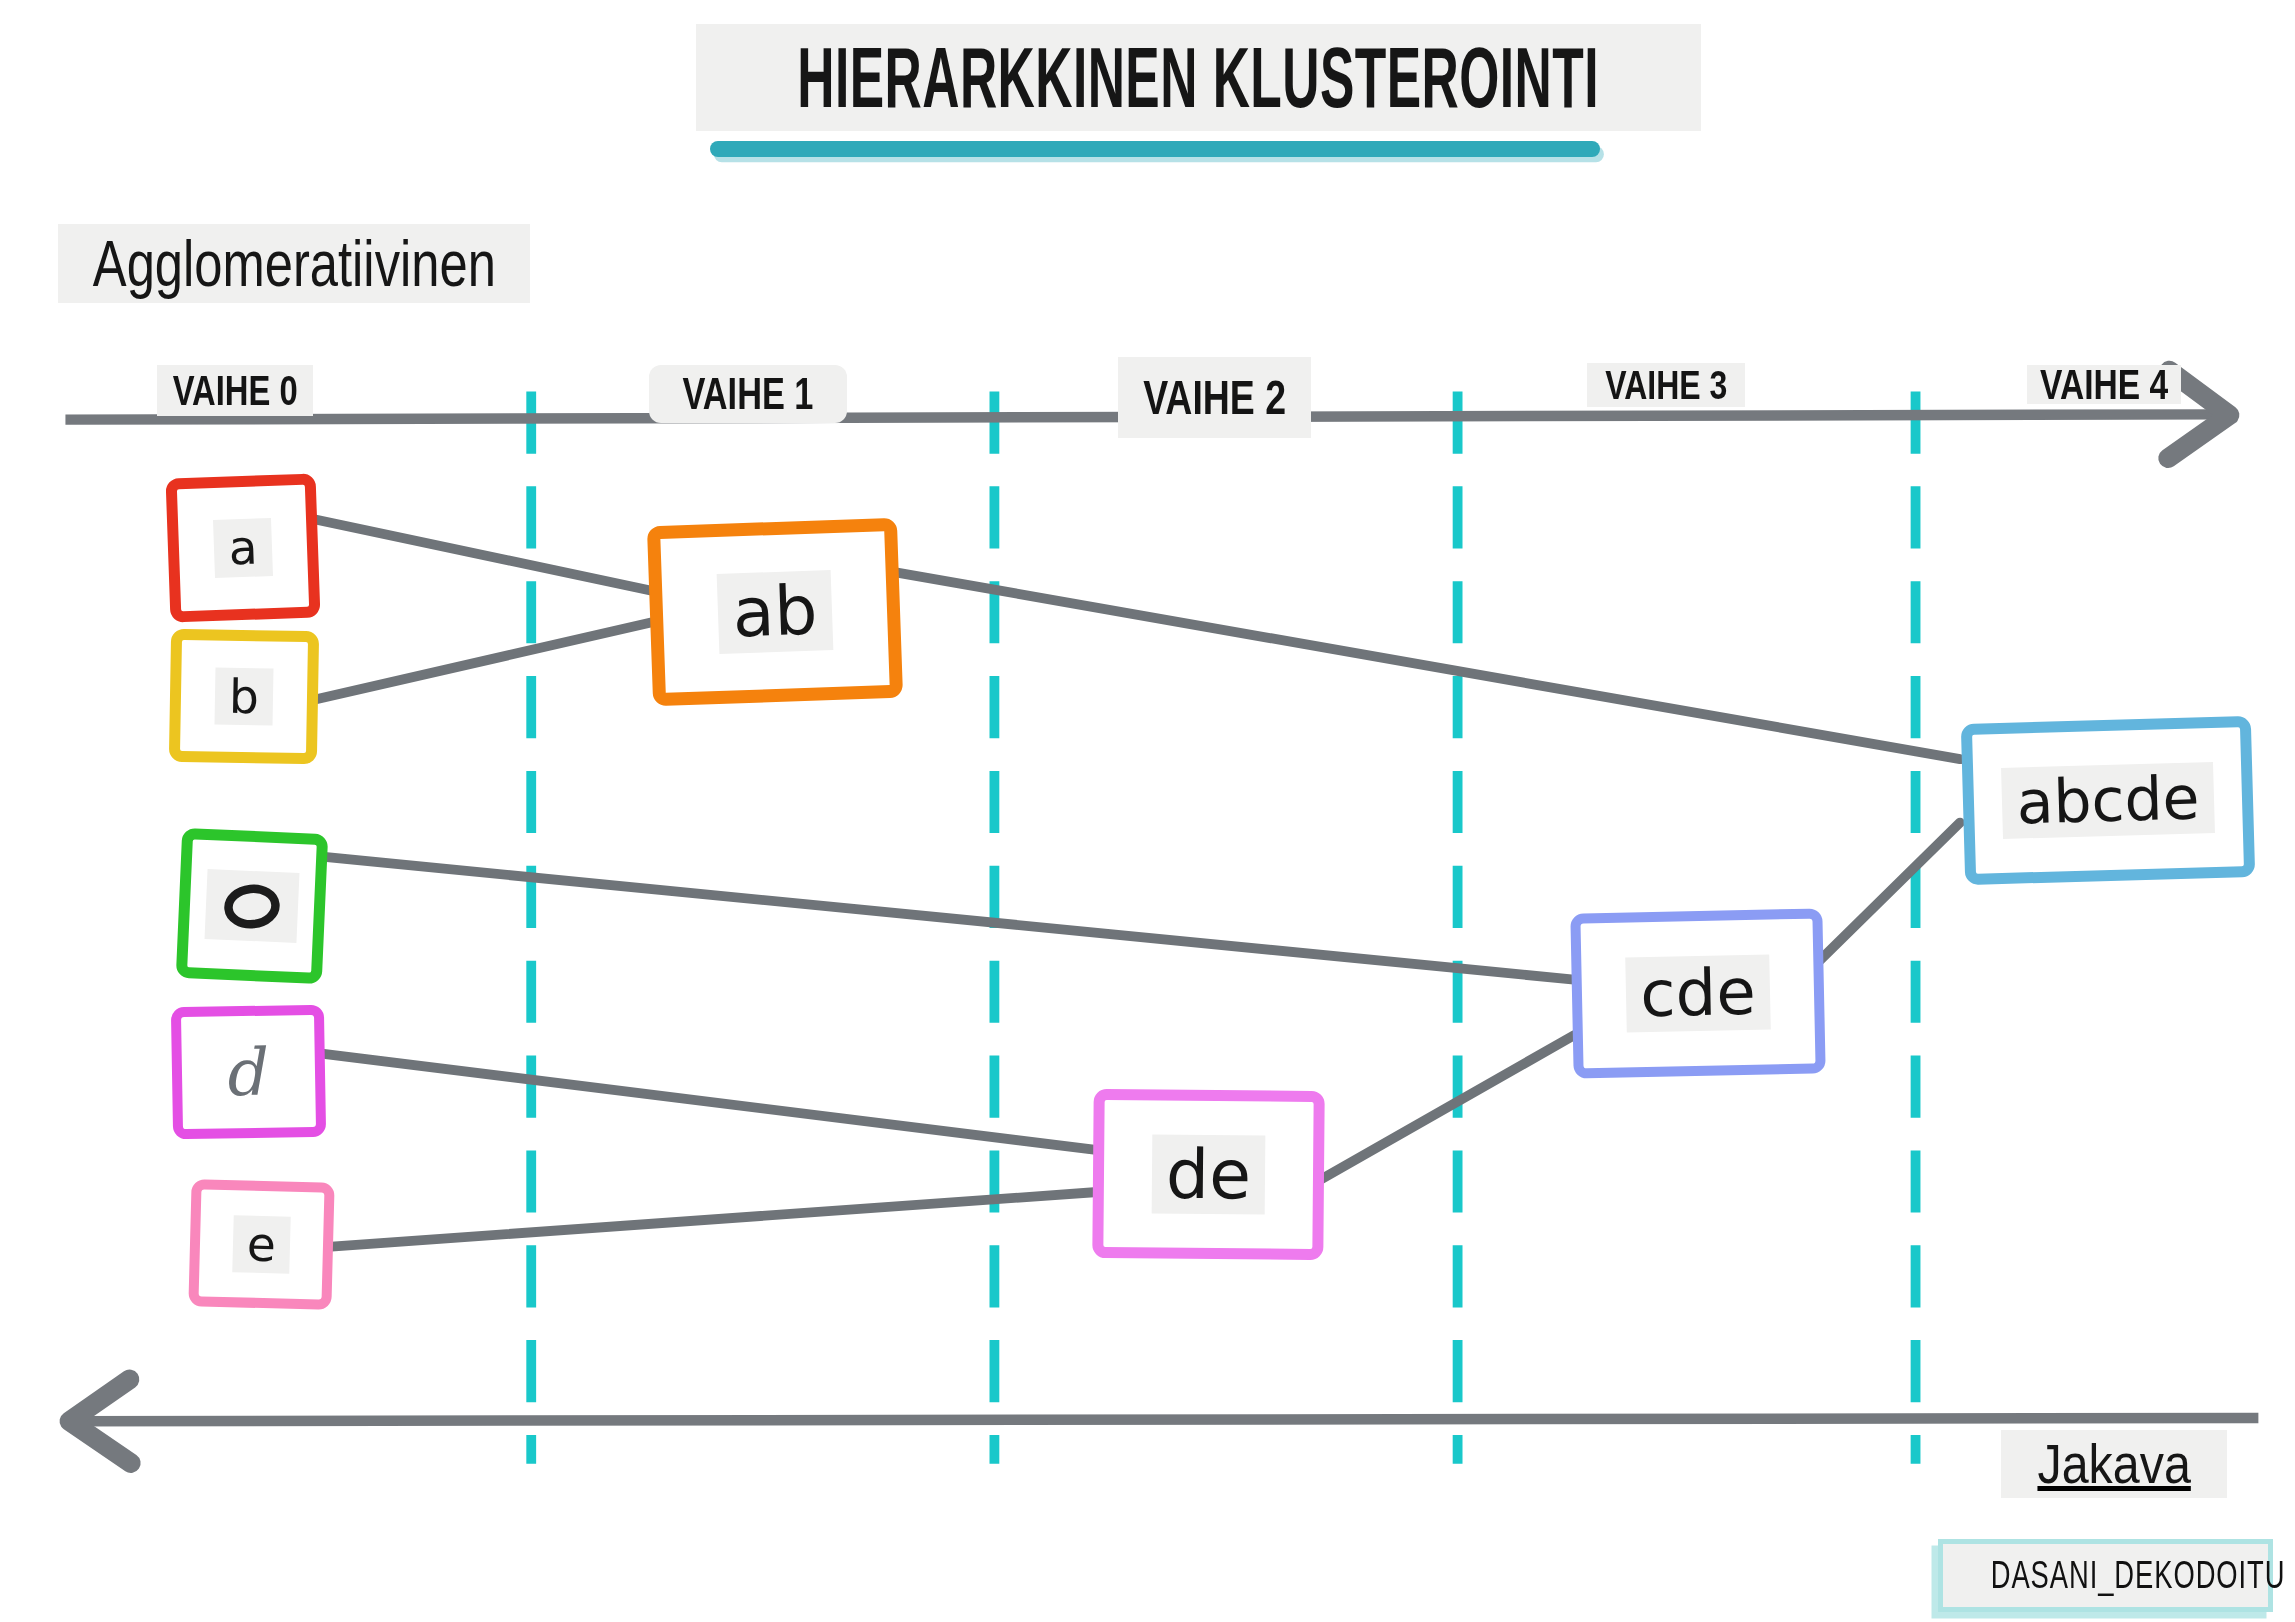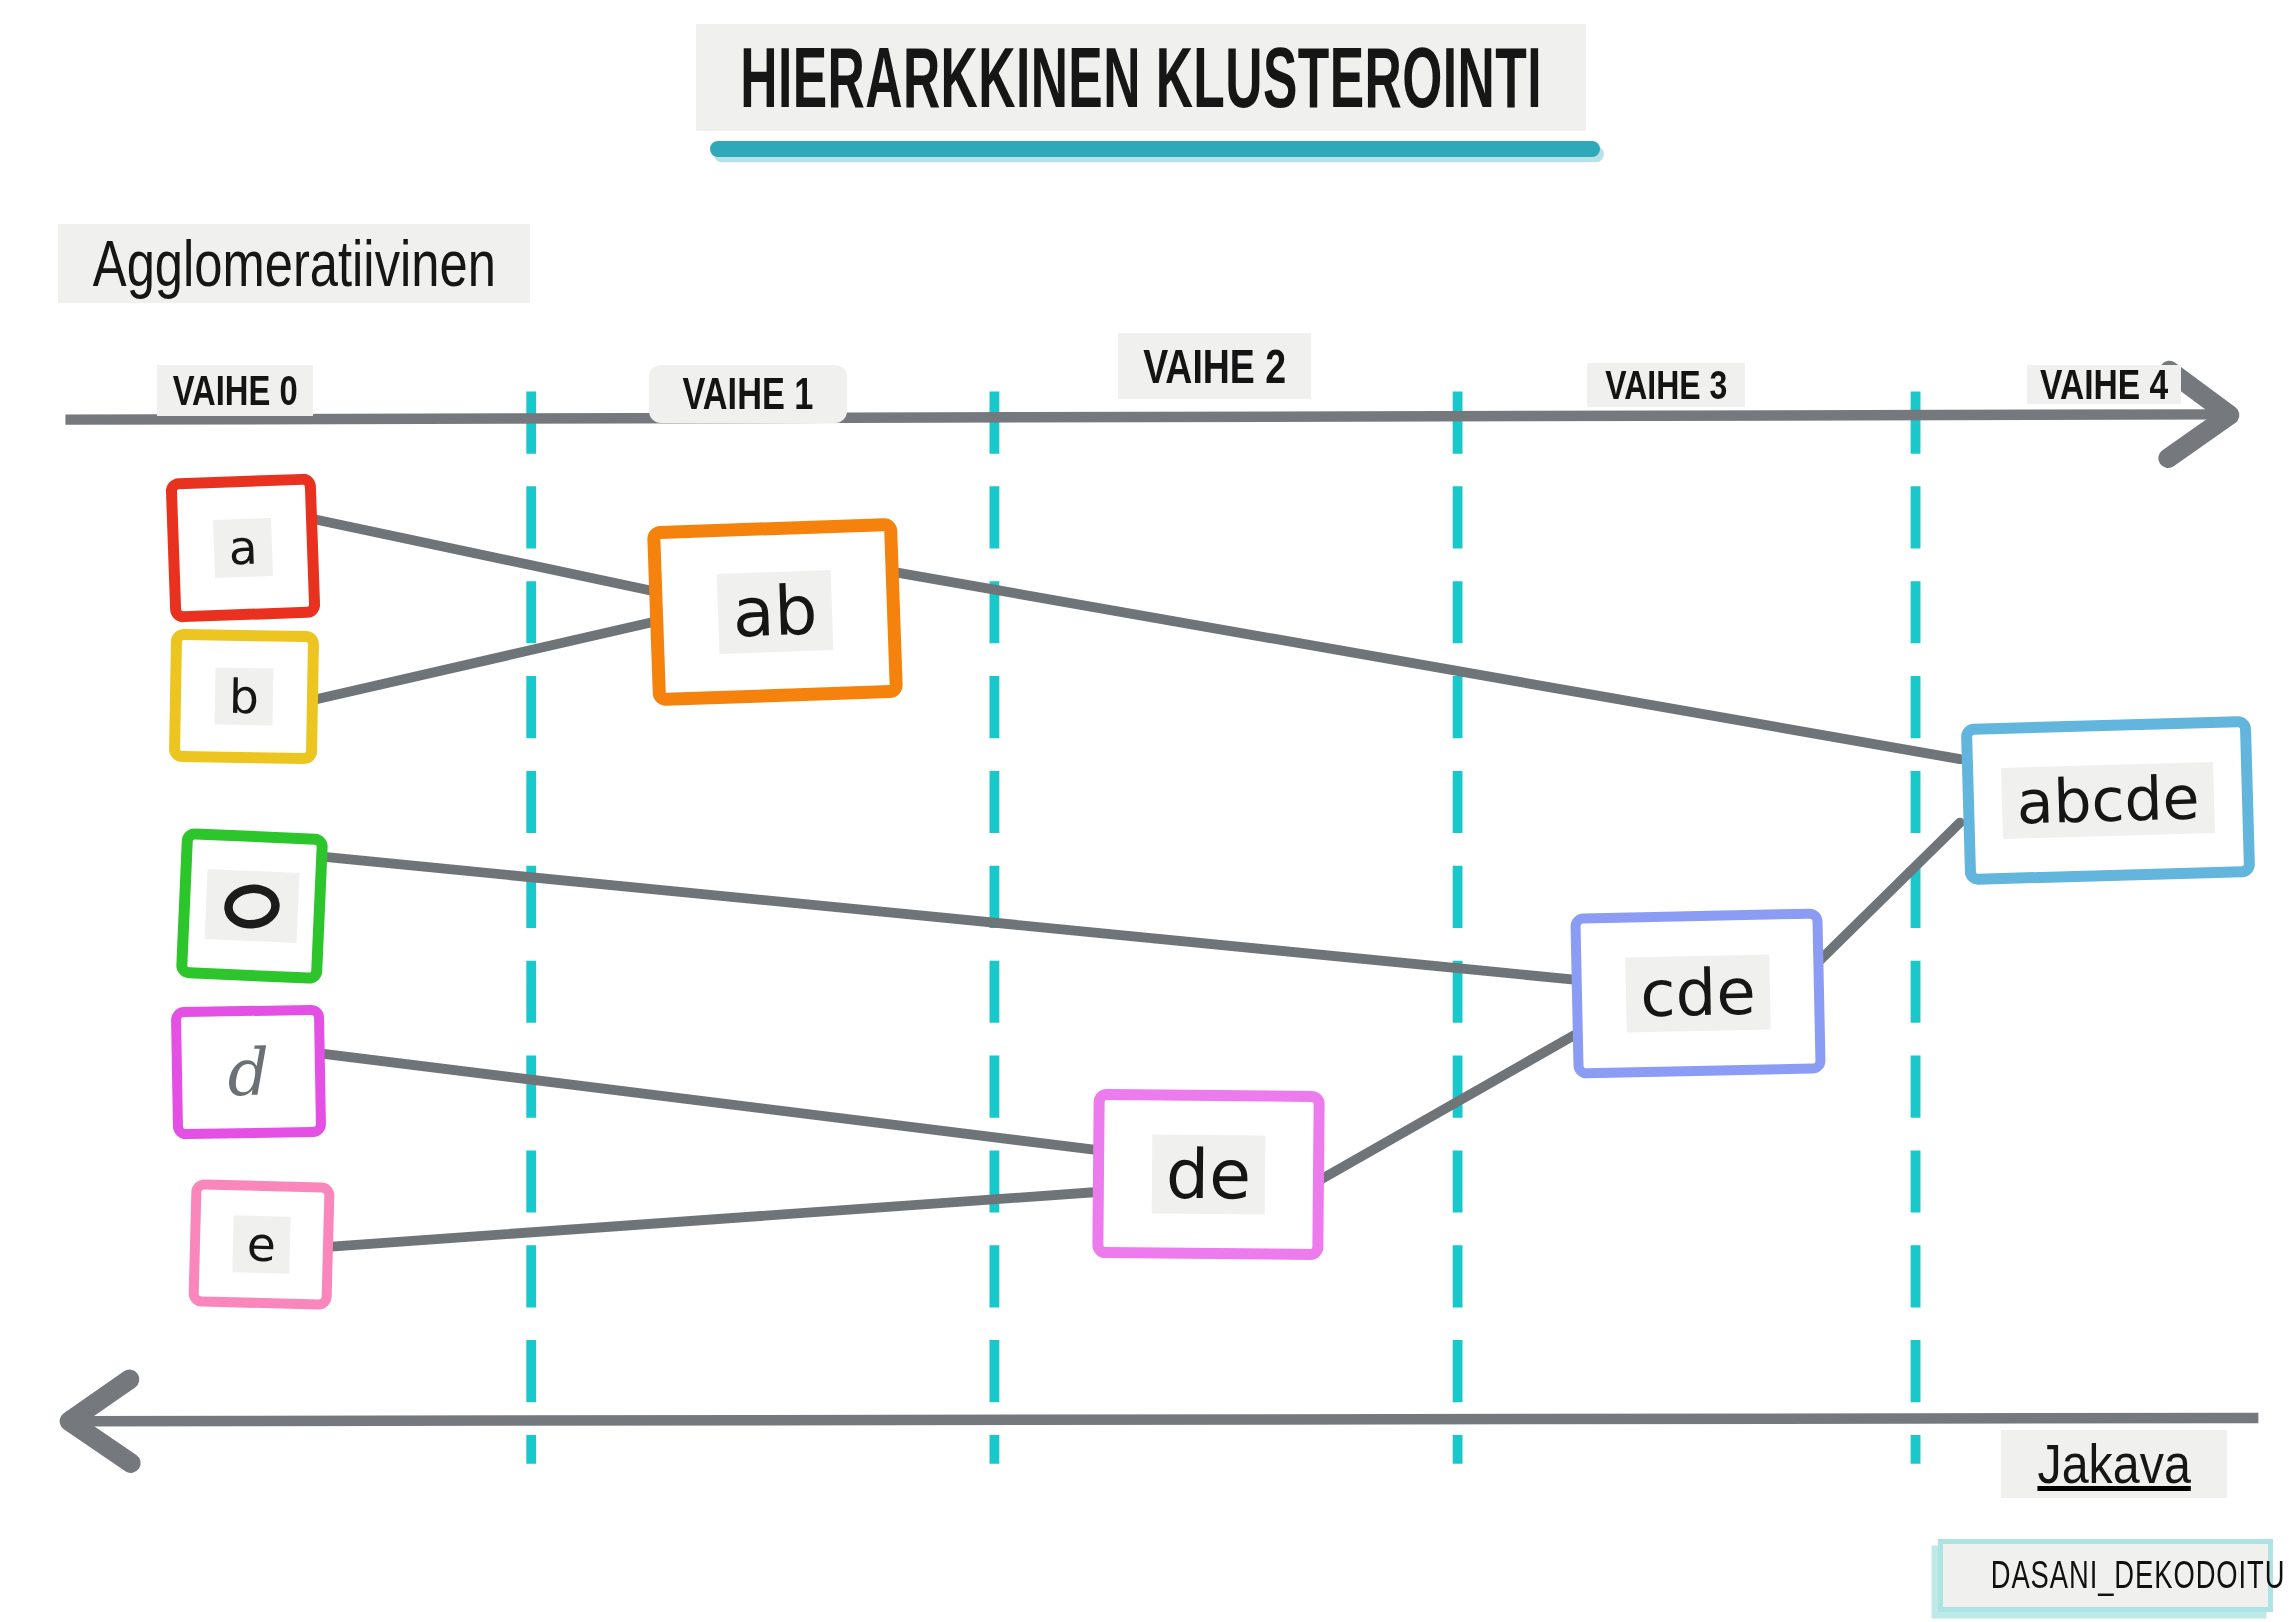--- a/index.html
+++ b/index.html
@@ -2,41 +2,41 @@
 <html style="--axis: #75797e; --divider: #19c8ca; --underline: #2fa9b9; --patch: #f0f0ef; --badge_border: #aee3e3; --connector: #6f7479;font-size:10.5px"><head>
 <meta charset="utf-8">
 <style>
   html,body{margin:0;padding:0;background:#ffffff;}
   #canvas{position:relative;width:2295px;height:1623px;background:#ffffff;overflow:hidden;
           font-family:"DejaVu Sans", sans-serif;}
   .abs{position:absolute;}
   svg.layer{position:absolute;left:0;top:0;}
 
   
-  .title-block{left:696px;top:23.6px;width:890px;height:107px;background:var(--patch,#f0f0ef);
+  .title-block{left:696px;top:23.6px;width:1005px;height:107px;background:var(--patch,#f0f0ef);
                display:flex;align-items:center;justify-content:center;}
   .title-text{font-family:"Liberation Sans",sans-serif;font-size:86px;font-weight:bold;color:#161616;
               white-space:nowrap;transform:scaleX(0.60);transform-origin:center;letter-spacing:0.7px;}
   .title-underline{left:710px;top:141px;width:890px;height:15.7px;border-radius:7.9px;
                    background:var(--underline,#2fa9b9);box-shadow:3.9px 5.2px 0 rgba(47,169,185,.35);}
 
   .mode-label{background:var(--patch,#f0f0ef);display:flex;align-items:center;justify-content:center;}
   .agglo{left:58px;top:224px;width:472px;height:79px;text-align:center;}
   .agglo span{font-family:"Liberation Sans",sans-serif;font-size:65px;color:#161616;white-space:nowrap;
               transform:scaleX(0.78);transform-origin:center;}
   .jakava{left:2001px;top:1430px;width:226px;height:68px;text-decoration:underline;}
   .jakava span{font-family:"Liberation Sans",sans-serif;font-size:55px;color:#161616;white-space:nowrap;
                transform:scaleX(0.88);transform-origin:center;}
 
   .phase-label{background:var(--patch,#f0f0ef);display:flex;align-items:center;justify-content:center;margin-top:8px;}
   .phase-label span{font-family:"Liberation Sans",sans-serif;font-weight:bold;color:#141414;white-space:nowrap;
                     transform:scaleX(0.78);transform-origin:center;}
   .ph0{left:157px; top:357px;width:156px;height:51px;}  .ph0 span{font-size:42px;}
   .ph1{left:649px; top:357px;width:198px;height:58px;border-radius:12px;}  .ph1 span{font-size:44px;}
-  .ph2{left:1118px;top:325px;width:193px;height:66px;} .ph2 span{font-size:48px;}
+  .ph2{left:1118px;top:349px;width:193px;height:81px;} .ph2 span{font-size:48px;}
   .ph3{left:1587px;top:355px;width:158px;height:44px;}  .ph3 span{font-size:41px;}
   .ph4{left:2027px;top:357px;width:154px;height:39px;}  .ph4 span{font-size:43px;}
 
   
   .cluster{position:absolute;background:#ffffff;border-style:solid;border-radius:13px;
            display:flex;align-items:center;justify-content:center;color:#161616;}
   .cluster .patch{background:var(--patch,#f0f0ef);display:inline-block;line-height:1.05;
                   padding:3.9px 14.4px;white-space:nowrap;}
   .cluster .bare{background:transparent;padding:0;}
 

